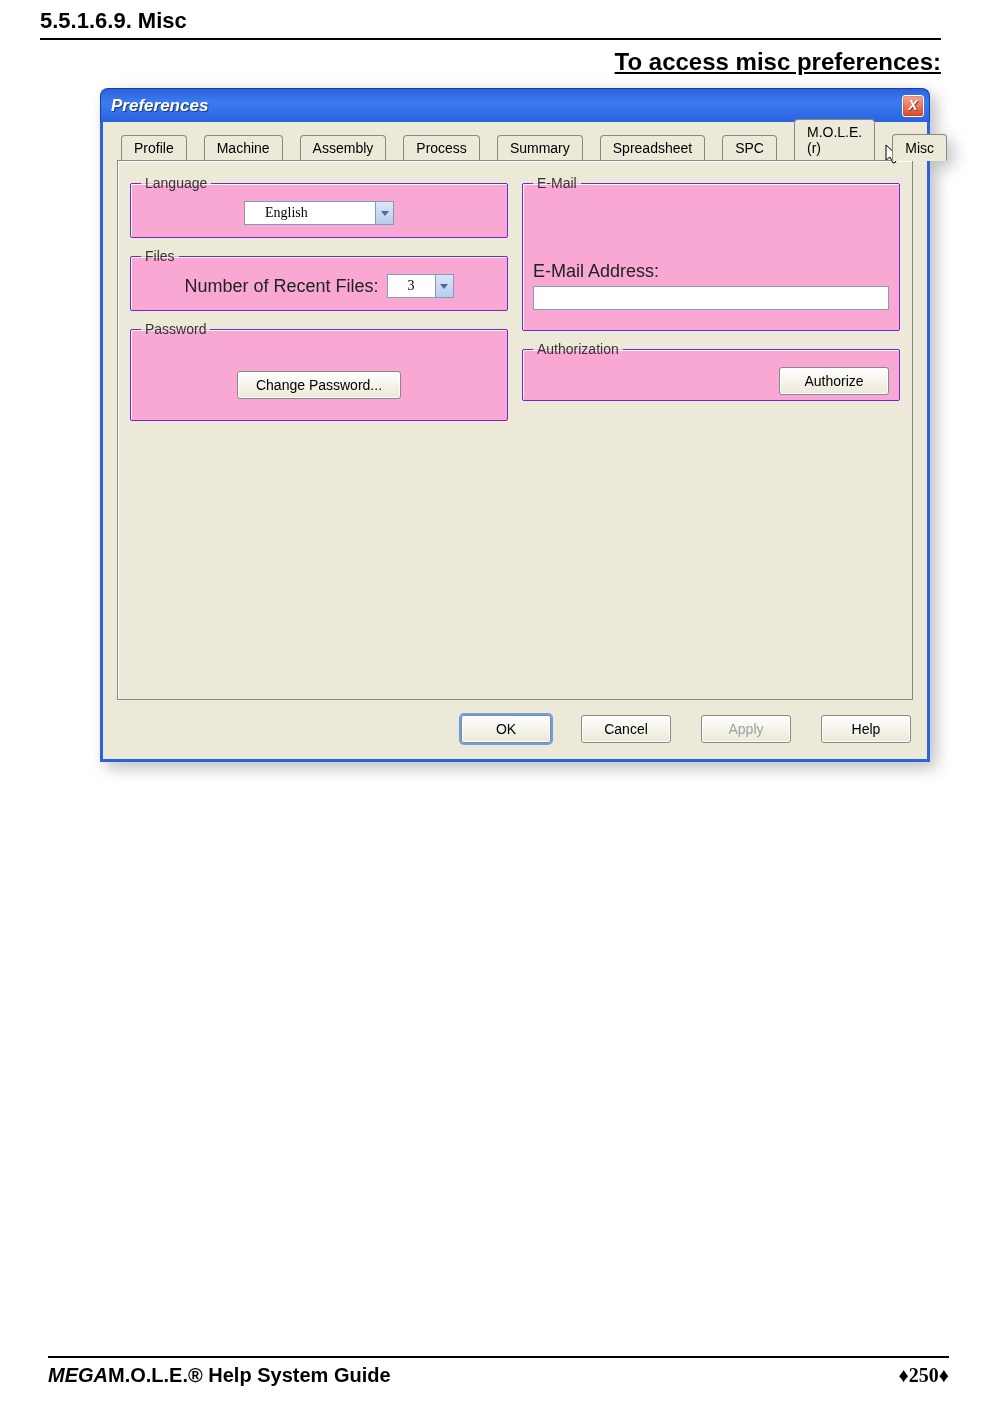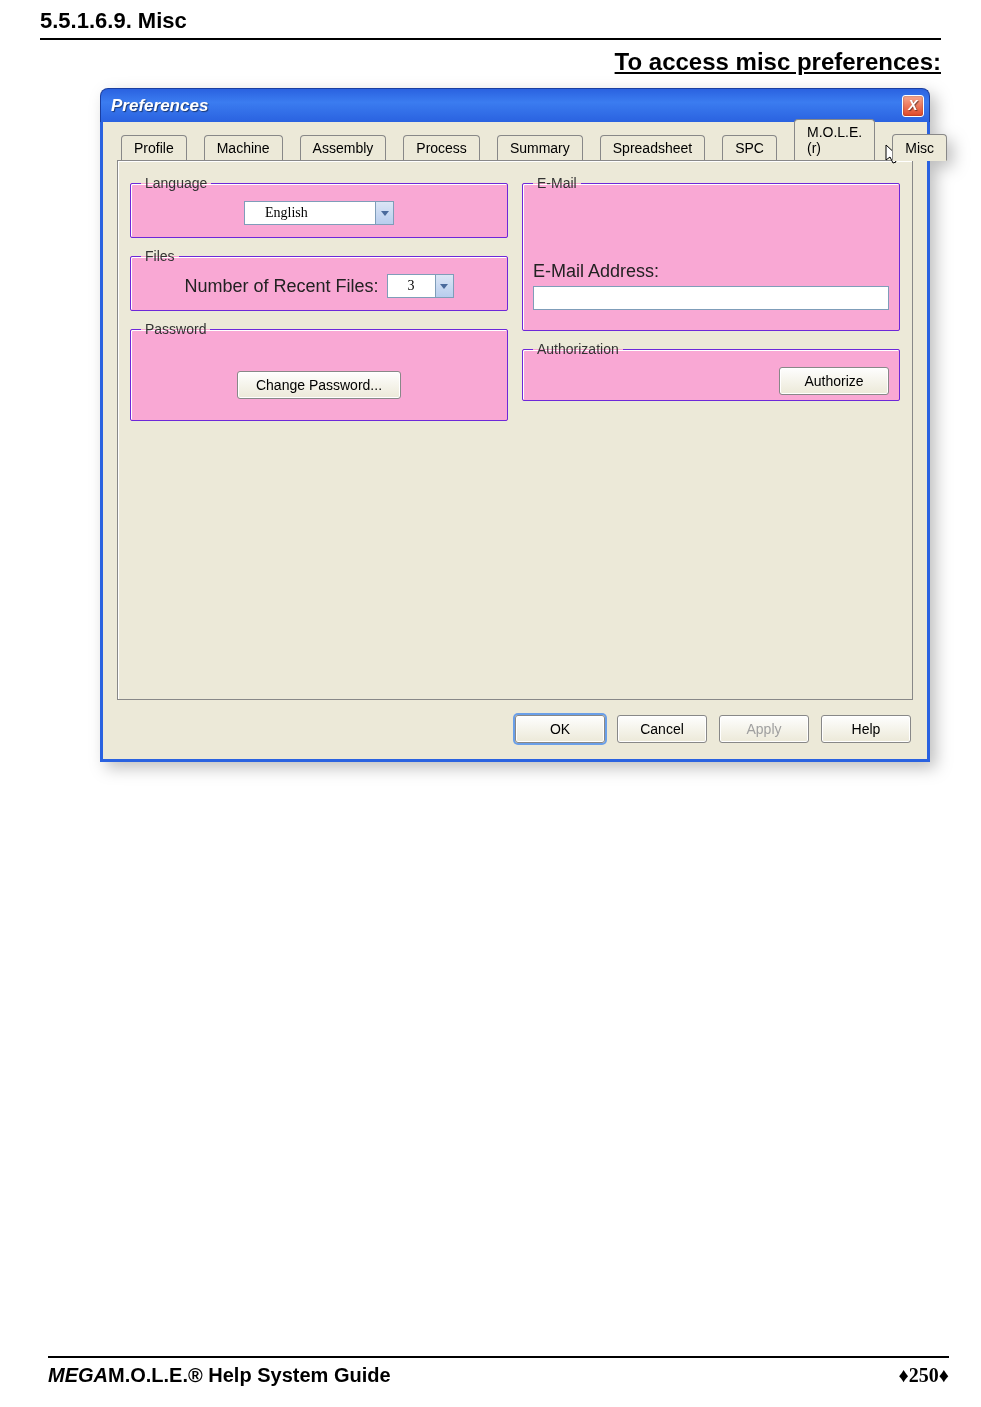--- a/index.html
+++ b/index.html
@@ -193,21 +193,21 @@
     width: 100%;
     padding: 3px 6px;
     font-size: 14px;
   }
   .btn-row {
     position: absolute;
     left: 0; right: 0;
     bottom: 16px;
     display: flex;
     justify-content: flex-end;
-    gap: 12px;
+    gap: 30px;
     padding: 0 16px;
     margin-left: 44px;
   }
   .cursor {
     position: absolute;
     width: 16px;
     height: 22px;
   }
   .footer {
     position: absolute;

